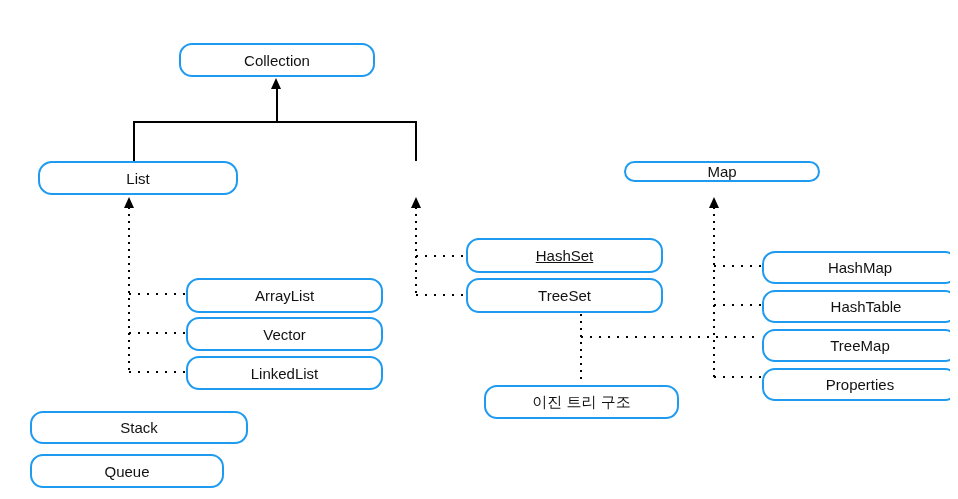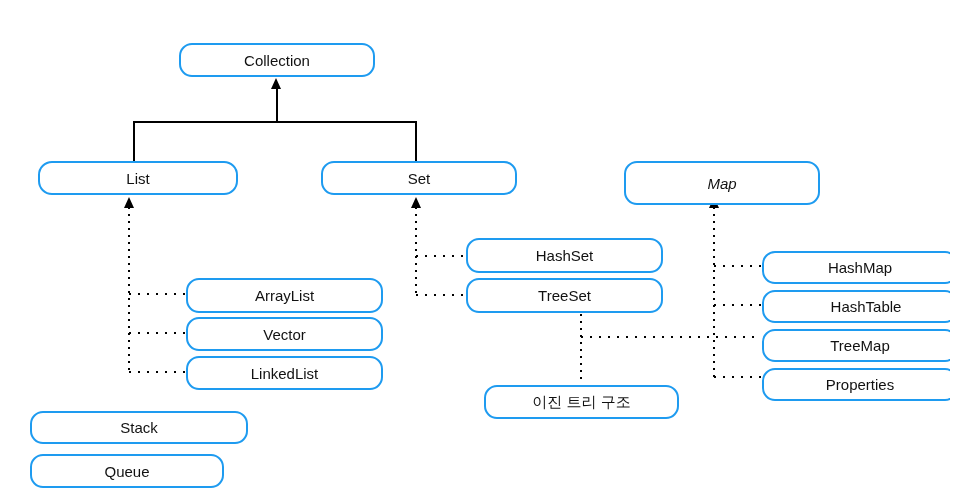--- a/index.html
+++ b/index.html
@@ -80,28 +80,27 @@
   <div class="cn dh" style="left:698px; top:249px; width:47px;"></div>
   <div class="cn dh" style="left:698px; top:288px; width:47px;"></div>
   <div class="cn dh" style="left:698px; top:360px; width:47px;"></div>
 
   <div class="cn dv" style="left:564px; top:298px; height:70px;"></div>
   <div class="cn dh" style="left:565px; top:320px; width:180px;"></div>
 
   <div class="node" style="left:163px; top:27px;  width:196px; height:34px;">Collection</div>
 
   <div class="node" style="left:22px;  top:145px; width:200px; height:34px;border-radius:14px;">List</div>
-  <div class="node" style="left:305px; top:145px; width:196px; height:34px;">Set</div>
-  <div class="node" style="left:608px; top:145px; width:196px; height:44px;font-style:italic;">Map</div>
+  <div class="node" style="left:608px; top:145px; width:196px; height:21px;">Map</div>
 
   <div class="node" style="left:170px; top:262px; width:197px; height:35px;">ArrayList</div>
   <div class="node" style="left:170px; top:301px; width:197px; height:34px;">Vector</div>
   <div class="node" style="left:170px; top:340px; width:197px; height:34px;">LinkedList</div>
 
-  <div class="node" style="left:450px; top:222px; width:197px; height:35px;">HashSet</div>
+  <div class="node" style="left:450px; top:222px; width:197px; height:35px;text-decoration:underline;">HashSet</div>
   <div class="node" style="left:450px; top:262px; width:197px; height:35px;text-align:center;">TreeSet</div>
 
   <div class="node" style="left:746px; top:235px; width:196px; height:33px;">HashMap</div>
   <div class="node" style="left:746px; top:274px; width:196px; height:33px;padding-left:12px;">HashTable</div>
   <div class="node" style="left:746px; top:313px; width:196px; height:33px;">TreeMap</div>
   <div class="node" style="left:746px; top:352px; width:196px; height:33px;">Properties</div>
 
   <div class="node" style="left:468px; top:369px; width:195px; height:34px;">이진 트리 구조</div>
 
   <div class="node" style="left:14px;  top:395px; width:218px; height:33px;">Stack</div>

